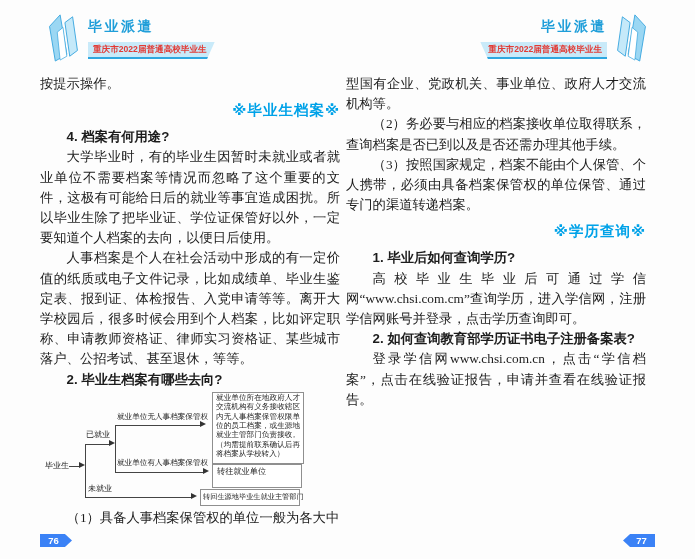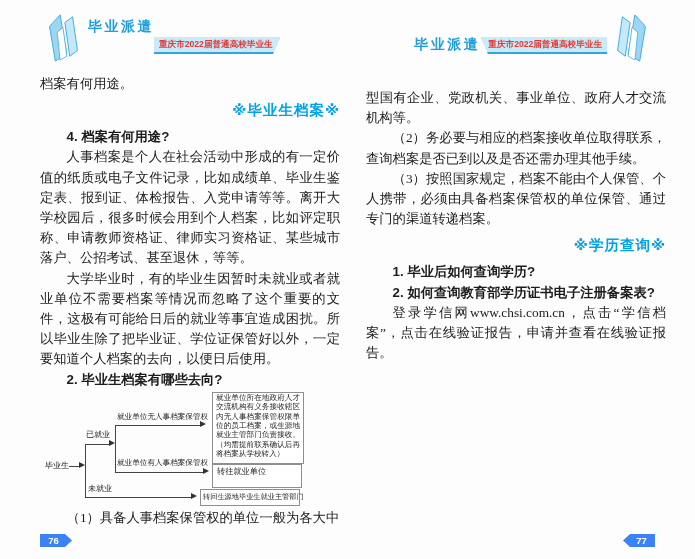--- a/index.html
+++ b/index.html
@@ -8,42 +8,42 @@
     position:relative; width:695px; height:559px; background:#fdfdfd;
     font-family:"Liberation Serif","DejaVu Serif",serif; color:#1c1c1c;
     overflow:hidden;
   }
   
   .hdr { position:absolute; top:12px; display:flex; align-items:flex-start; }
   .hdr-left { left:44px; }
   .hdr-right { right:44px; }
   .logo-icon { width:38px; height:50px; flex:0 0 auto; }
   .hdr-right .logo-icon { transform:scaleX(-1); }
-  .hdr-text { display:flex; margin:6px 6px 0 6px; }
+  .hdr-text { display:flex; flex-direction:column; margin:6px 6px 0 6px; }
   .hdr-right .hdr-text { align-items:flex-end; }
   .logo-title {
     font-family:"Liberation Sans","DejaVu Sans",sans-serif;
     font-weight:700; font-size:14px; letter-spacing:2.5px; color:#1f9ed9;
   }
   .logo-banner {
-    margin-top:19px; background:#c9eaf9; color:#e23a34;
+    margin-top:6px; background:#c9eaf9; color:#e23a34;
     font-family:"Liberation Sans","DejaVu Sans",sans-serif;
     font-size:8.6px; font-weight:700; line-height:11px;
     padding:2px 8px 2px 5px; border-bottom:2px solid #2ea7e0;
     clip-path:polygon(0 0,100% 0,94% 100%,0 100%);
     white-space:nowrap;
   }
   .hdr-right .logo-banner {
     padding:2px 5px 2px 8px;
     clip-path:polygon(0 0,100% 0,100% 100%,6% 100%);
   }
   
   .page-body { position:absolute; top:74px; width:300px; }
   .page-body.left { left:40px; }
-  .page-body.right { left:366px;margin-top:14px; }
+  .page-body.right { left:346px; }
   .para {
     font-size:13.3px; line-height:20.2px; text-align:justify;
     text-indent:2em;
   }
   .para.cont { text-indent:0; }
   .sec-heading {
     font-family:"Liberation Sans","DejaVu Sans",sans-serif;
     font-weight:700; font-size:14.5px; line-height:21px; letter-spacing:1px;
     color:#00a2e8; text-align:right; margin:6px 0;
   }
@@ -95,25 +95,25 @@
       <span class="logo-banner">重庆市2022届普通高校毕业生</span>
     </div>
     <svg class="logo-icon" viewBox="0 0 38 52">
       <polygon points="5,15 16,3 23,44 11,51" fill="#9bd7f3" stroke="#3fa9e0" stroke-width="1"></polygon>
       <polygon points="13,21 19,16 23,46 16,50" fill="#ffffff" stroke="#3fa9e0" stroke-width="0.8"></polygon>
       <polygon points="21,11 29,5 34,40 26,46" fill="#c5e9f9" stroke="#3fa9e0" stroke-width="1"></polygon>
     </svg>
   </div>
 
   <div class="page-body left">
-    <p class="para cont">档案有何用途。</p>
+    <p class="para cont">按提示操作。</p>
     <div class="sec-heading">※毕业生档案※</div>
     <div class="q-heading">4. 档案有何用途?</div>
+    <p class="para">大学毕业时，有的毕业生因暂时未就业或者就业单位不需要档案等情况而忽略了这个重要的文件，这极有可能给日后的就业等事宜造成困扰。所以毕业生除了把毕业证、学位证保管好以外，一定要知道个人档案的去向，以便日后使用。</p>
     <p class="para">人事档案是个人在社会活动中形成的有一定价值的纸质或电子文件记录，比如成绩单、毕业生鉴定表、报到证、体检报告、入党申请等等。离开大学校园后，很多时候会用到个人档案，比如评定职称、申请教师资格证、律师实习资格证、某些城市落户、公招考试、甚至退休，等等。</p>
-    <p class="para">大学毕业时，有的毕业生因暂时未就业或者就业单位不需要档案等情况而忽略了这个重要的文件，这极有可能给日后的就业等事宜造成困扰。所以毕业生除了把毕业证、学位证保管好以外，一定要知道个人档案的去向，以便日后使用。</p>
     <div class="q-heading">2. 毕业生档案有哪些去向?</div>
 
     <div class="flowchart">
       <span class="fc-label" style="left:5px;top:69px;">毕业生</span>
       <div class="hline" style="left:29px;top:74px;width:10px;"></div>
       <div class="arrow" style="left:39px;top:70px;"></div>
       <div class="vline" style="left:45px;top:52px;height:53px;"></div>
 
       <span class="fc-label" style="left:46px;top:38px;">已就业</span>
       <div class="hline" style="left:45px;top:52px;width:24px;"></div>
@@ -138,20 +138,21 @@
 
     <p class="para">（1）具备人事档案保管权的单位一般为各大中</p>
   </div>
 
   <div class="page-body right">
     <p class="para cont">型国有企业、党政机关、事业单位、政府人才交流机构等。</p>
     <p class="para">（2）务必要与相应的档案接收单位取得联系，查询档案是否已到以及是否还需办理其他手续。</p>
     <p class="para">（3）按照国家规定，档案不能由个人保管、个人携带，必须由具备档案保管权的单位保管、通过专门的渠道转递档案。</p>
     <div class="sec-heading">※学历查询※</div>
     <div class="q-heading">1. 毕业后如何查询学历?</div>
+    <p class="para">高校毕业生毕业后可通过学信网“www.chsi.com.cm”查询学历，进入学信网，注册学信网账号并登录，点击学历查询即可。</p>
     <div class="q-heading">2. 如何查询教育部学历证书电子注册备案表?</div>
     <p class="para">登录学信网www.chsi.com.cn，点击“学信档案”，点击在线验证报告，申请并查看在线验证报告。</p>
   </div>
 
   <div class="page-badge left">76</div>
   <div class="page-badge right">77</div>
 
 </div>
 
 </body></html>

